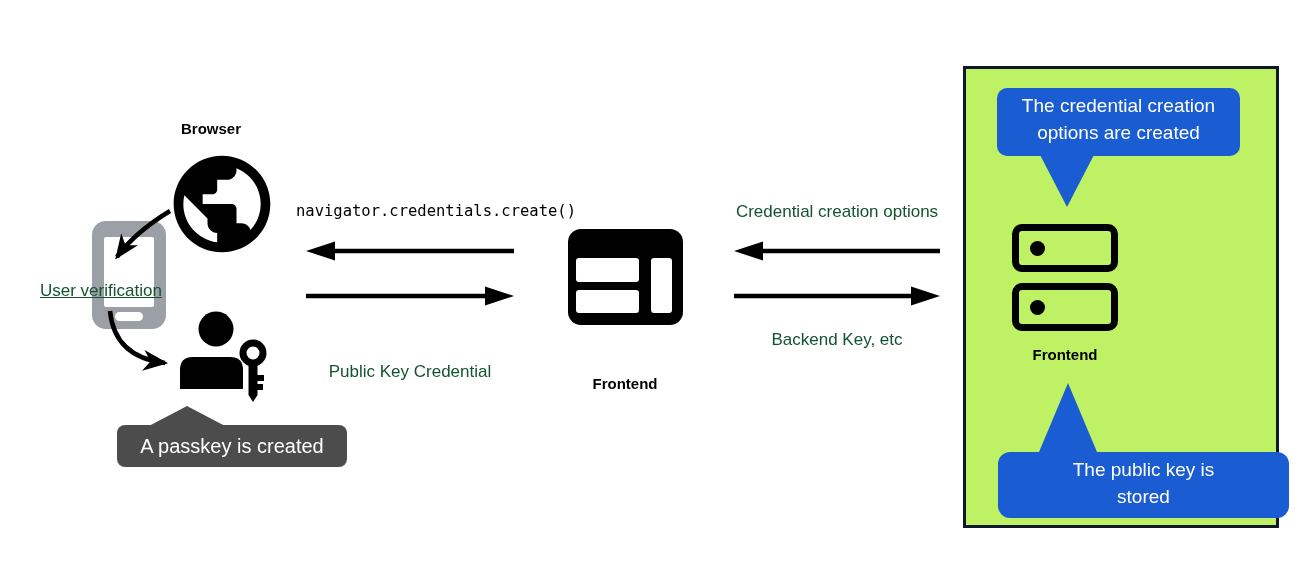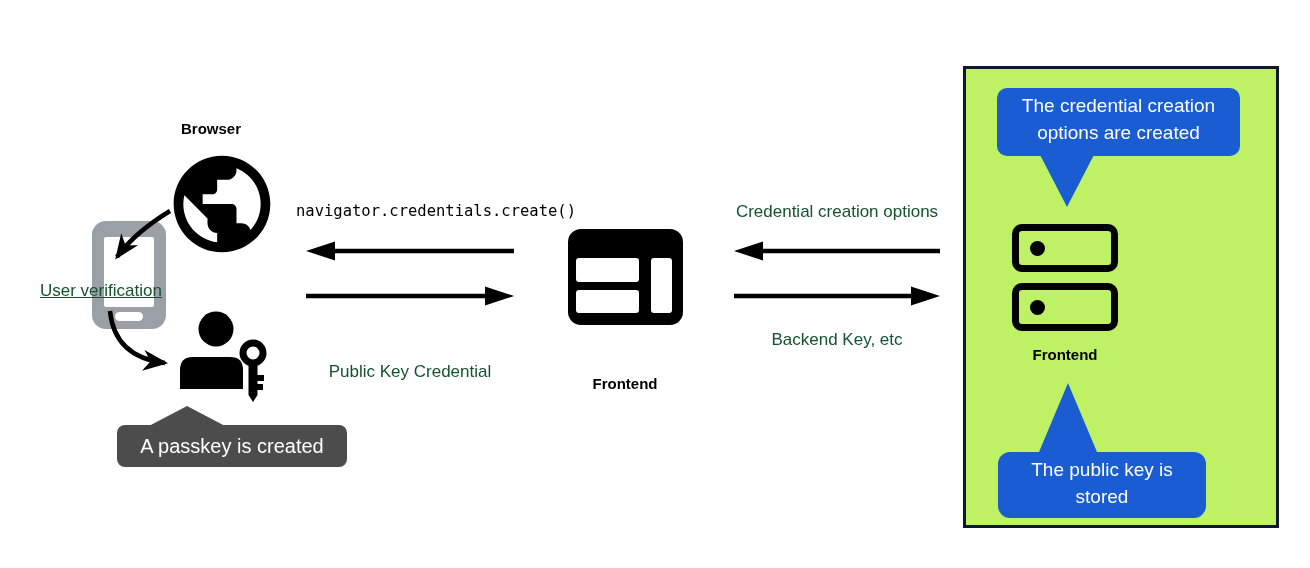--- a/index.html
+++ b/index.html
@@ -23,21 +23,21 @@
   .tip-dark-pointer{left:147px;top:406px;width:0;height:0;
             border-left:40px solid transparent;border-right:40px solid transparent;border-bottom:21px solid #4c4c4c;}
 
   
   .panel{left:963px;top:66px;width:316px;height:462px;box-sizing:border-box;
          border:3px solid #0f172a;background:#bef264;}
   .tip-blue{background:#1a5cd2;color:#fff;font-size:19px;text-align:center;border-radius:10px;}
   .tip-blue .inner{display:block;margin:0 auto;}
   .tip-top{left:31px;top:19px;width:243px;height:63px;padding-top:5px;box-sizing:content-box;}
   .tip-top .inner{max-width:230px;line-height:1.4;}
-  .tip-bottom{left:32px;top:383px;width:208px;height:61px;border-radius:12px;padding-top:5px;}
+  .tip-bottom{left:32px;top:383px;width:291px;height:61px;border-radius:12px;padding-top:5px;}
   .tip-bottom .inner{max-width:190px;line-height:1.4;}
   .ptr-down{left:71px;top:80px;width:0;height:0;
             border-left:30px solid transparent;border-right:30px solid transparent;border-top:58px solid #1a5cd2;}
   .ptr-up{left:73px;top:314px;width:0;height:0;
             border-left:29px solid transparent;border-right:29px solid transparent;border-bottom:69px solid #1a5cd2;}
 
   
   .rack{left:46px;width:106px;height:48px;box-sizing:border-box;border:7px solid #000;border-radius:10px;}
   .rack .dot{position:absolute;left:11px;top:10px;width:15px;height:15px;border-radius:50%;background:#000;}
 

